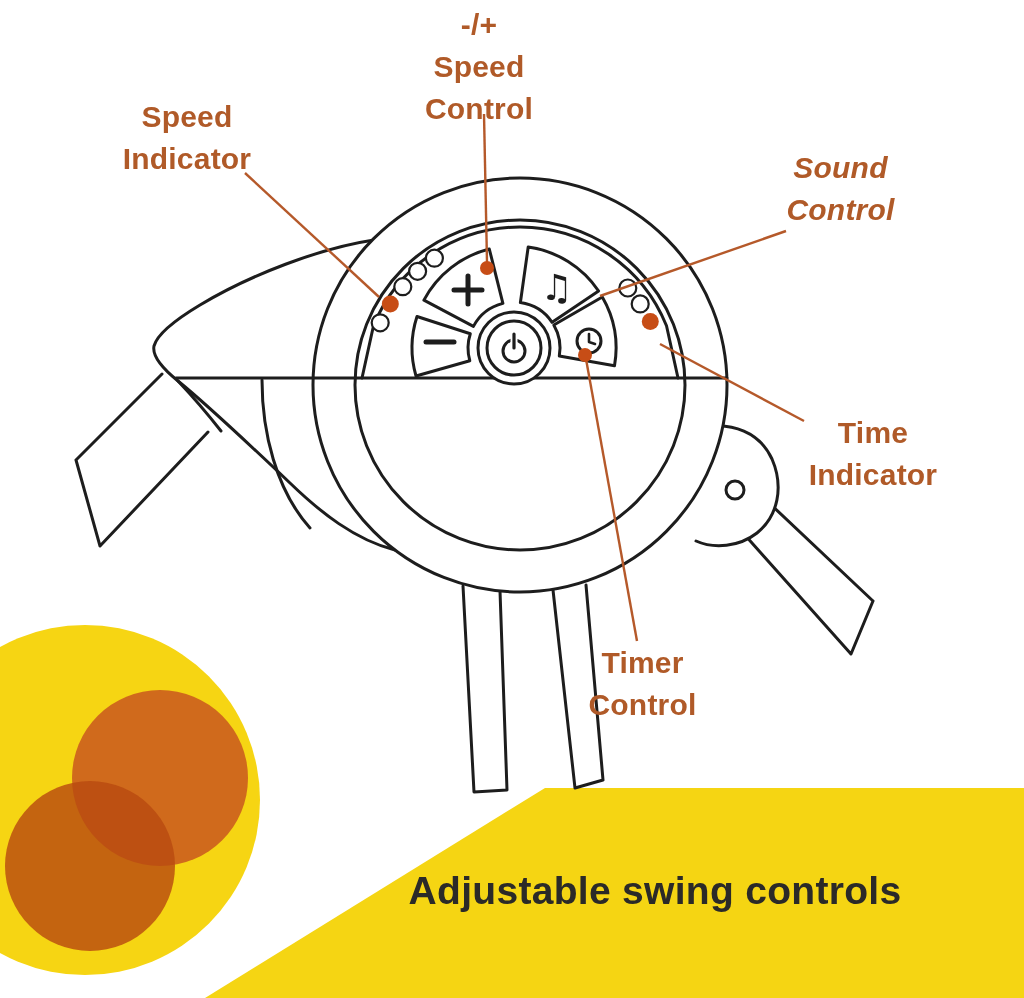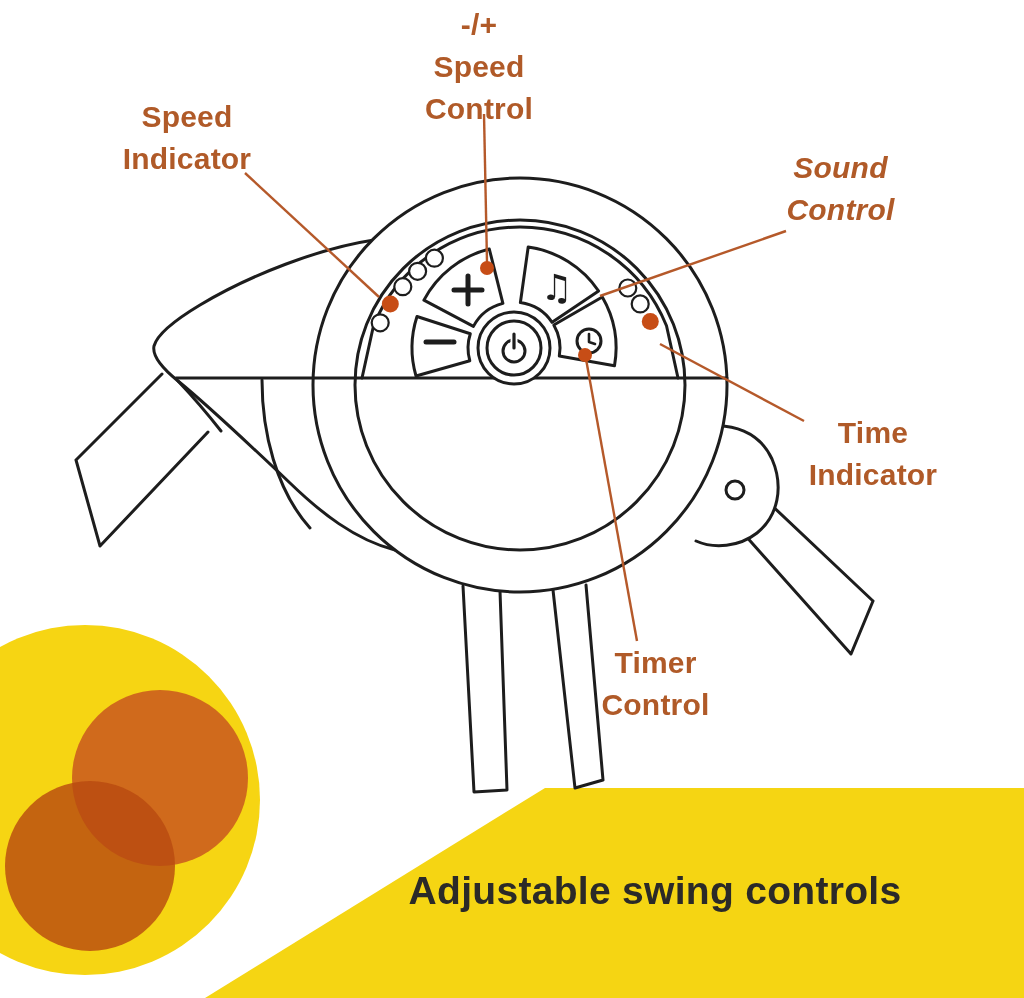--- a/index.html
+++ b/index.html
@@ -10,21 +10,21 @@
   }
   .stage{position:absolute;left:0;top:0;width:1024px;height:998px;}
   .lbl{
     position:absolute;color:#b05a28;font-weight:700;font-size:30px;
     line-height:1.4;text-align:center;letter-spacing:0.2px;
   }
   .lbl-speed-control{left:399px;top:4px;width:160px;}
   .lbl-speed-indicator{left:92px;top:96px;width:190px;}
   .lbl-sound-control{left:748px;top:147px;width:185px;font-style:italic;}
   .lbl-time-indicator{left:775px;top:412px;width:196px;}
-  .lbl-timer-control{left:563px;top:642px;width:185px;}
+  .lbl-timer-control{left:550px;top:642px;width:185px;}
   .banner-title{
     position:absolute;left:245px;top:869px;width:820px;text-align:center;
     font-size:39px;font-weight:700;color:#2b2a28;letter-spacing:0.3px;
   }
 </style>
 </head>
 <body>
 
 <svg class="stage" viewBox="0 0 1024 998" xmlns="http://www.w3.org/2000/svg">
 

